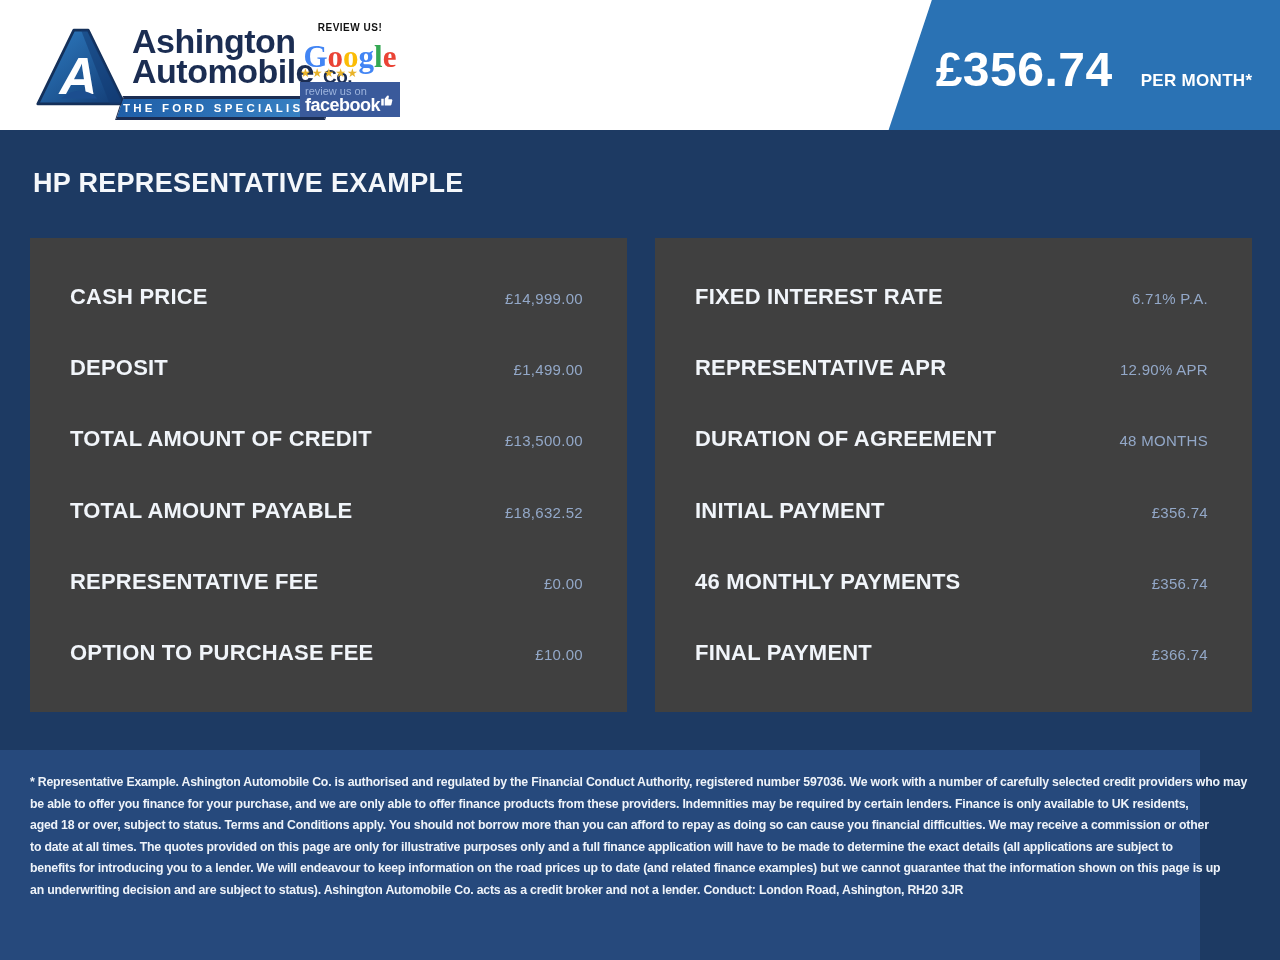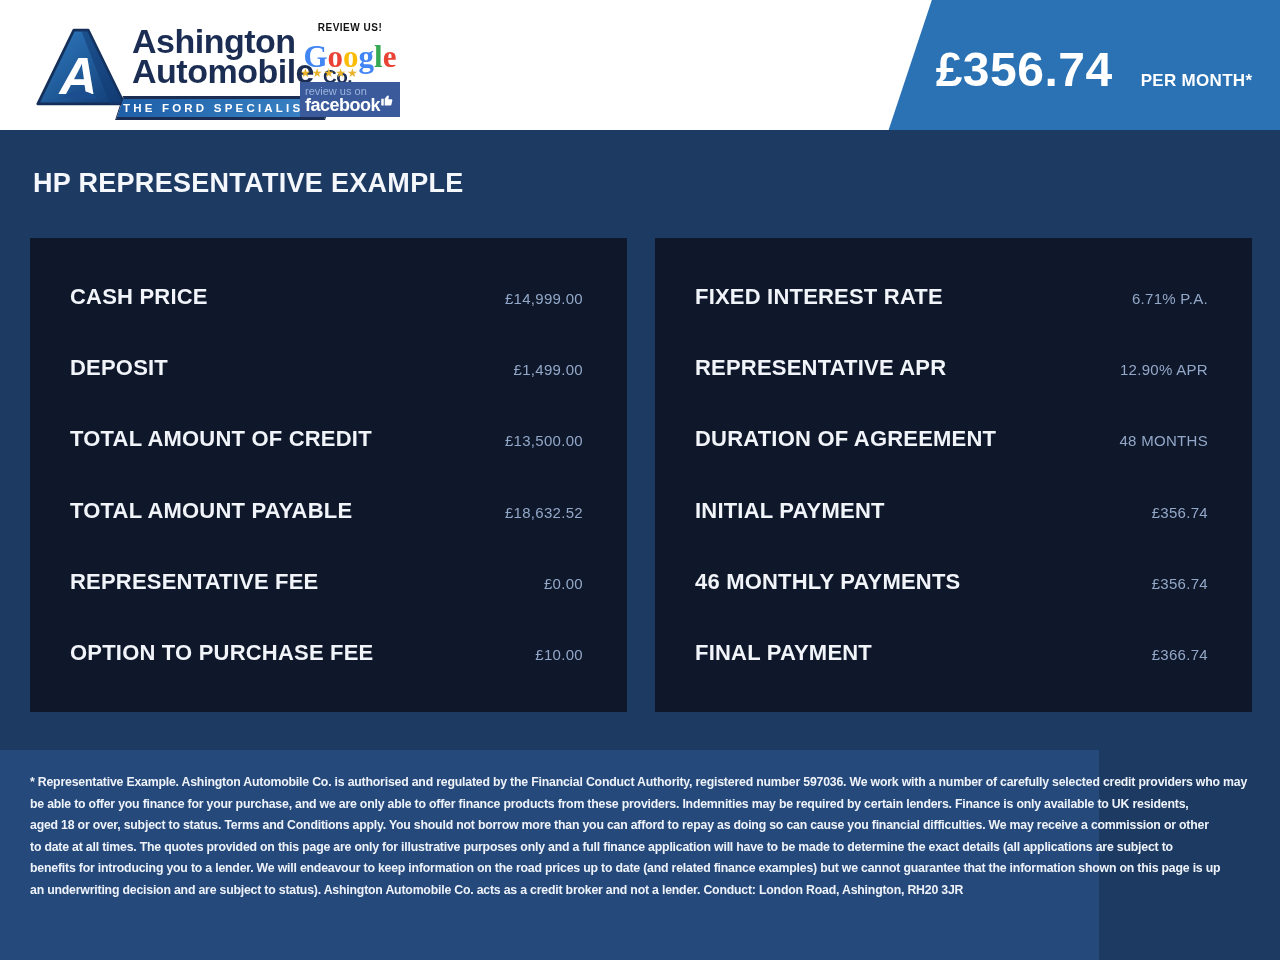--- a/index.html
+++ b/index.html
@@ -72,31 +72,31 @@
   
   .page-title {
     position:absolute; left:33px; top:168px;
     color:#f4f7fb; font-size:27px; font-weight:bold; letter-spacing:0.3px;
   }
   .panels {
     position:absolute; left:30px; top:238px; width:1222px; height:474px;
     display:flex; gap:28px;
   }
   .panel {
-    flex:1; background:#0f172a;
+    flex:1; background:#404040;
     display:flex; flex-direction:column; justify-content:space-between;
     padding:46px 44px 46px 40px;
   }
   .frow { display:flex; justify-content:space-between; align-items:baseline; }
   .frow .lbl { color:#f1f5fa; font-size:22px; font-weight:bold; letter-spacing:0.2px; white-space:nowrap; }
   .frow .val { color:#93a8c8; font-size:15px; font-weight:normal; letter-spacing:0.3px; white-space:nowrap; }
 
   
   .footer {
-    position:absolute; left:0; top:750px; width:1099px; height:210px;
+    position:absolute; left:0; top:750px; width:1200px; height:210px;
     background:#26497c;
   }
   .footer-text { margin:22px 30px 0 30px; }
   .footer-line {
     color:#eef3f9; font-size:12.3px; font-weight:bold; letter-spacing:-0.2px;
     line-height:21.6px; white-space:nowrap;
   }
 </style>
 </head>
 <body>

